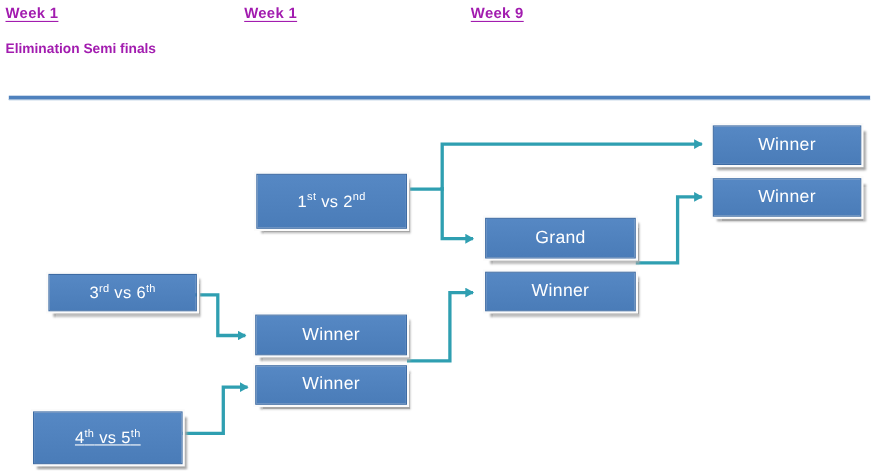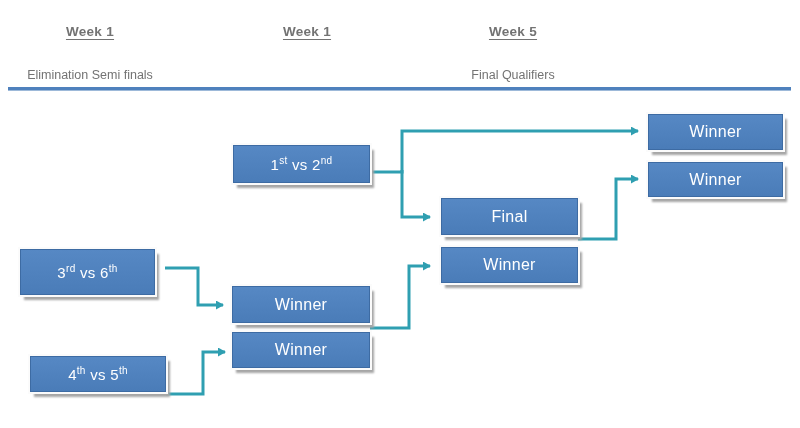--- a/index.html
+++ b/index.html
@@ -2,26 +2,26 @@
 <html><head>
 <meta charset="utf-8">
 <style>
   html,body { margin:0; padding:0; background:#ffffff; }
   .canvas {
     position:relative; width:800px; height:428px; background:#ffffff;
     font-family:"Liberation Sans", sans-serif; overflow:hidden;
   }
 
   
-  .header-col { position:absolute; top:24px; width:170px; text-align:center; color:#737373; }
+  .header-col { position:absolute; top:4px; width:170px; color:#a21caf; }
   .week-title {
     font-size:13.5px; font-weight:bold; text-decoration:underline;
     text-underline-offset:3px; letter-spacing:.3px;
   }
-  .week-subtitle { margin-top:27px; font-size:12.5px; font-weight:normal; line-height:1.55; }
+  .week-subtitle { margin-top:16px; font-size:12.5px; font-weight:bold; line-height:1.55; }
   .hc1 { left:5px; }  .hc2 { left:222px; } .hc3 { left:428px; } .hc4 { left:630px; }
 
   .divider {
     position:absolute; left:8px; top:87px; width:783px; height:3px;
     background:#4f81bd; border-bottom:1px solid #9db9d9;
   }
 
   
   svg.connectors { position:absolute; left:0; top:0; }
 
@@ -29,45 +29,44 @@
   .box {
     position:absolute; display:flex; align-items:center; justify-content:center;
     background:linear-gradient(#5688c4, #4a7cb8);
     border:1px solid #3d6ba3; box-sizing:border-box;
     box-shadow:0 0 0 2px #fbfbfb, 4px 5px 2px 0 #a6a6a6;
     color:#ffffff; font-size:16px; letter-spacing:.3px;
   }
   .box .lbl { line-height:1; }
   .box sup { font-size:10px; line-height:0; vertical-align:6px; }
 
-  .b-1v2       { left:233px; top:145px; width:137px; height:38px; font-size:15px; }
-  .b-3v6       { left:20px;  top:249px; width:135px; height:46px; font-size:15px; }
-  .b-4v5       { left:30px;  top:356px; width:136px; height:36px; font-size:15px; }
+  .b-1v2       { left:233px; top:158px; width:137px; height:50px; font-size:15px; }
+  .b-3v6       { left:44px;  top:249px; width:135px; height:34px; font-size:15px; }
+  .b-4v5       { left:30px;  top:374px; width:136px; height:48px; font-size:15px;text-decoration:underline; }
   .b-w2-top    { left:232px; top:286px; width:138px; height:37px; }
   .b-w2-bot    { left:232px; top:332px; width:138px; height:36px; }
   .b-w3-loser  { left:441px; top:198px; width:137px; height:37px; }
   .b-w3-winner { left:441px; top:247px; width:137px; height:36px; }
   .b-w4-top    { left:648px; top:114px; width:135px; height:36px; }
   .b-w4-bot    { left:648px; top:162px; width:135px; height:35px; }
 </style>
 </head>
 <body>
 
 <div class="canvas">
 
   <div class="header-col hc1">
     <div class="week-title">Week 1</div>
     <div class="week-subtitle">Elimination Semi finals</div>
   </div>
   <div class="header-col hc2">
     <div class="week-title">Week 1</div>
   </div>
   <div class="header-col hc3">
-    <div class="week-title">Week 5</div>
-    <div class="week-subtitle">Final Qualifiers</div>
+    <div class="week-title">Week 9</div>
   </div>
   <div class="header-col hc4">
   </div>
 
   <div class="divider"></div>
 
   <svg class="connectors" width="800" height="428" viewBox="0 0 800 428">
     <defs>
       <marker id="arrow" markerWidth="9" markerHeight="9" refX="7" refY="4.5" orient="auto" markerUnits="userSpaceOnUse">
         <path d="M0,0 L8,4.5 L0,9 Z" fill="#2f9fb1"></path>
@@ -94,21 +93,21 @@
   </div>
 
   <div class="box b-w2-top">
     <span class="lbl">Winner</span>
   </div>
   <div class="box b-w2-bot">
     <span class="lbl">Winner</span>
   </div>
 
   <div class="box b-w3-loser">
-    <span class="lbl">Final</span>
+    <span class="lbl">Grand</span>
   </div>
   <div class="box b-w3-winner">
     <span class="lbl">Winner</span>
   </div>
 
   <div class="box b-w4-top">
     <span class="lbl">Winner</span>
   </div>
   <div class="box b-w4-bot">
     <span class="lbl">Winner</span>

